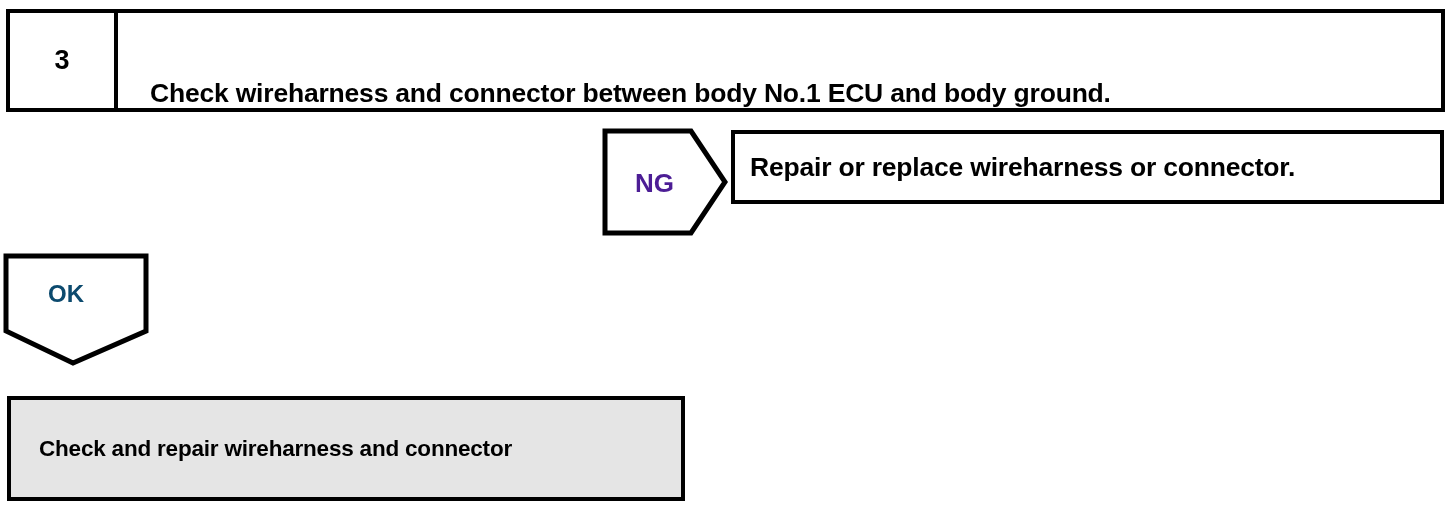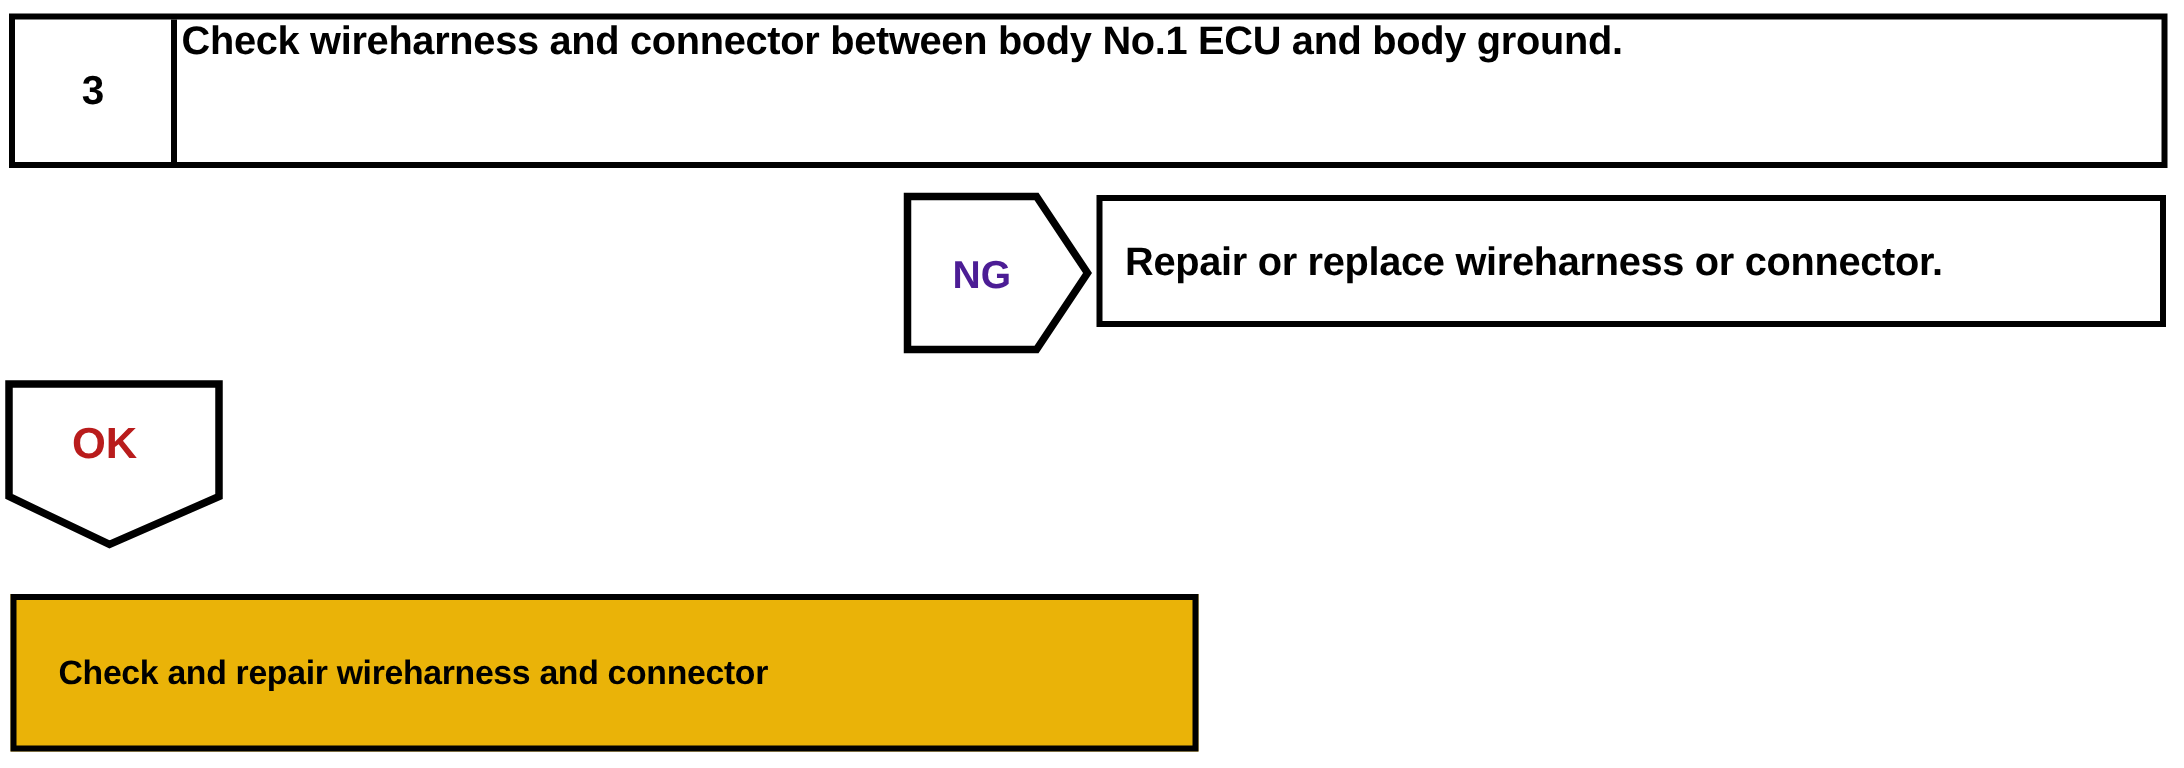--- a/index.html
+++ b/index.html
@@ -39,22 +39,22 @@
   }
   .step-number-text {
     font-size: 27px;
     font-weight: bold;
     color: #000000;
     letter-spacing: 0px;
   }
   .step-desc-cell {
     flex: 1;
     display: flex;
-    align-items: flex-start;
-    padding-left: 3px;
+    align-items: flex-end;
+    padding-left: 32px;
     box-sizing: border-box;
   }
   .step-desc-text {
     font-size: 26.5px;
     font-weight: bold;
     color: #000000;
     letter-spacing: -0.2px;
     line-height: 1.1;
     white-space: nowrap;
   }
@@ -75,21 +75,21 @@
     font-size: 26px;
     font-weight: bold;
     color: #4c1d95;
     letter-spacing: 0px;
   }
   .ng-box {
     position: absolute;
     left: 731px;
     top: 130px;
     width: 713px;
-    height: 88px;
+    height: 74px;
     border: 4px solid #000000;
     box-sizing: border-box;
     background: #ffffff;
     display: flex;
     align-items: center;
     padding-left: 15px;
   }
   .ng-box-text {
     font-size: 26.5px;
     font-weight: bold;
@@ -104,36 +104,36 @@
     left: 3px;
     top: 253px;
     width: 146px;
     height: 114px;
   }
   .ok-arrow svg { display: block; }
   .ok-label {
     position: absolute;
     left: 48px;
     top: 280px;
-    font-size: 29px;
+    font-size: 24px;
     font-weight: bold;
-    color: #b91c1c;
+    color: #0c4a6e;
     letter-spacing: 0px;
   }
 
   
   .result-box {
     position: absolute;
     left: 7px;
     top: 396px;
-    width: 792px;
+    width: 678px;
     height: 105px;
     border: 4px solid #000000;
     box-sizing: border-box;
-    background: #eab308;
+    background: #e5e5e5;
     display: flex;
     flex-direction: column;
     justify-content: center;
     padding-left: 28px;
   }
   .result-line {
     font-size: 22.5px;
     font-weight: bold;
     color: #000000;
     letter-spacing: -0.2px;

